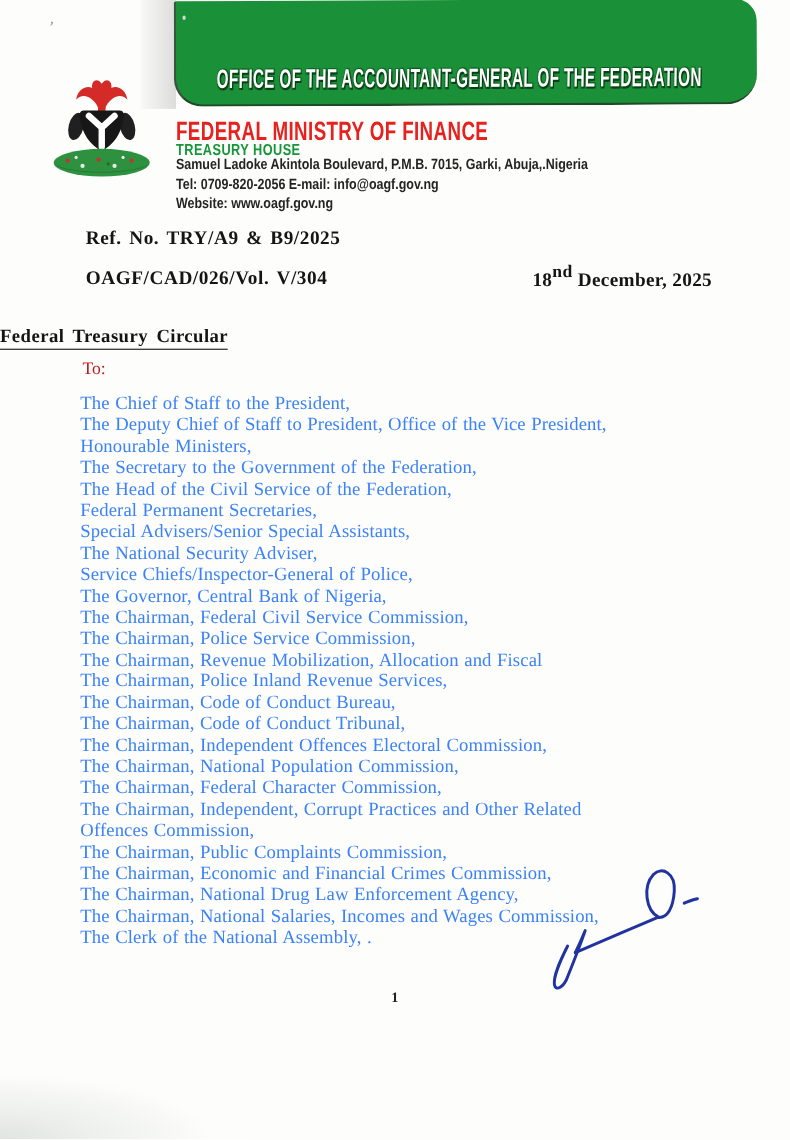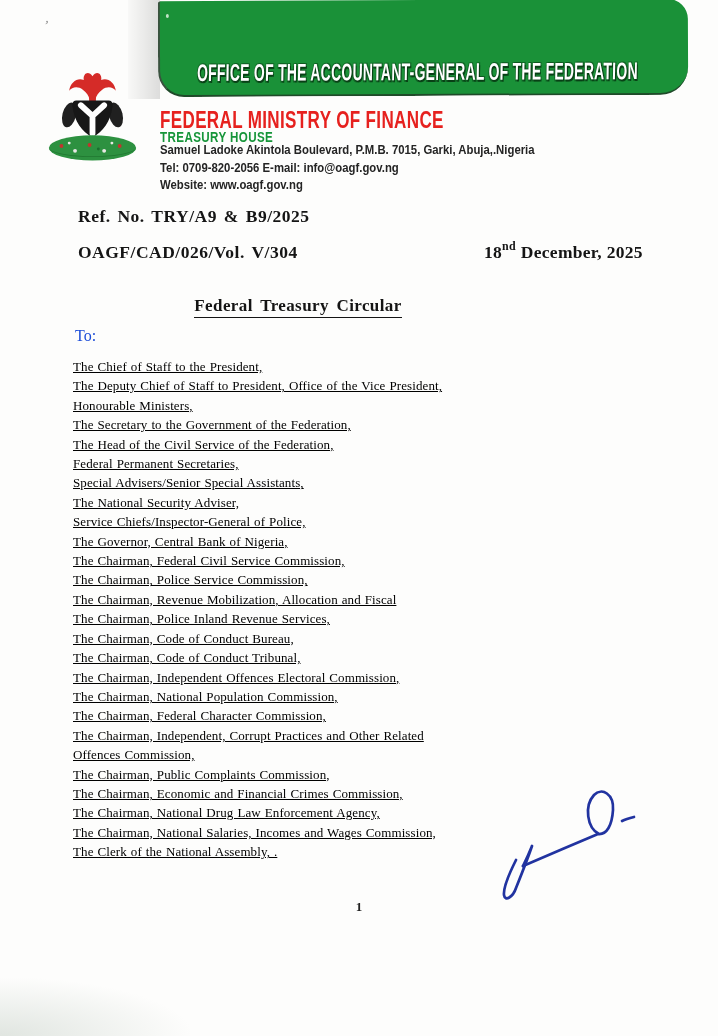--- a/index.html
+++ b/index.html
@@ -33,30 +33,30 @@
   .addr{position:absolute;left:160px;font-family:"Liberation Sans",sans-serif;font-weight:bold;
       font-size:13.5px;color:#242424;white-space:nowrap;transform:scaleX(.84);transform-origin:left top;}
   .addr1{top:142px;} .addr2{top:160px;} .addr3{top:177px;}
 
   
   .ref{position:absolute;left:78px;font-weight:bold;font-size:17.5px;letter-spacing:.5px;
       word-spacing:2px;color:#151515;white-space:nowrap;}
   .ref1{top:206px;text-align:right;} .ref2{top:242px;}
   .dateline{position:absolute;left:484px;top:240px;font-weight:bold;font-size:17.5px;
       letter-spacing:.3px;color:#151515;white-space:nowrap;}
-  .dateline sup{font-size:12px;position:relative;top:-1px;left:0;}
+  .dateline sup{font-size:16px;position:relative;top:-1px;left:0;}
 
   
-  .doc-title-wrap{position:absolute;left:0;top:296px;width:596px;text-align:center;}
+  .doc-title-wrap{position:absolute;left:0;top:296px;width:596px;}
   .doc-title{display:inline-block;font-weight:bold;font-size:17px;letter-spacing:.4px;
       word-spacing:3px;border-bottom:1.6px solid #141414;padding-bottom:1px;color:#141414;}
-  .salutation{position:absolute;left:75px;top:327px;font-size:16px;color:#1d4ed8;}
+  .salutation{position:absolute;left:75px;top:327px;font-size:16px;color:#b91c1c;}
   .recipients{position:absolute;left:73px;top:357px;width:600px;}
-  .rcpt{font-size:13px;line-height:19.4px;white-space:nowrap;color:#000000;
-      letter-spacing:.1px;word-spacing:.6px;text-decoration:underline;}
+  .rcpt{font-size:17px;line-height:19.4px;white-space:nowrap;color:#3b82f6;
+      letter-spacing:.1px;word-spacing:.6px;}
   .pageno{position:absolute;left:0;top:899px;width:718px;text-align:center;
       font-weight:bold;font-size:13px;color:#222;}
 
   
   .signature{position:absolute;left:478px;top:778px;}
   .sig-stroke{fill:none;stroke:var(--ink_blue,#2133a0);stroke-width:2.7;
       stroke-linecap:round;stroke-linejoin:round;}
   .artifact-quote{position:absolute;left:44px;top:18px;font-size:14px;color:#8f8f8f;
       transform:rotate(8deg);font-family:"Liberation Serif",serif;}
   .smudge{position:absolute;left:0;top:978px;width:190px;height:58px;

